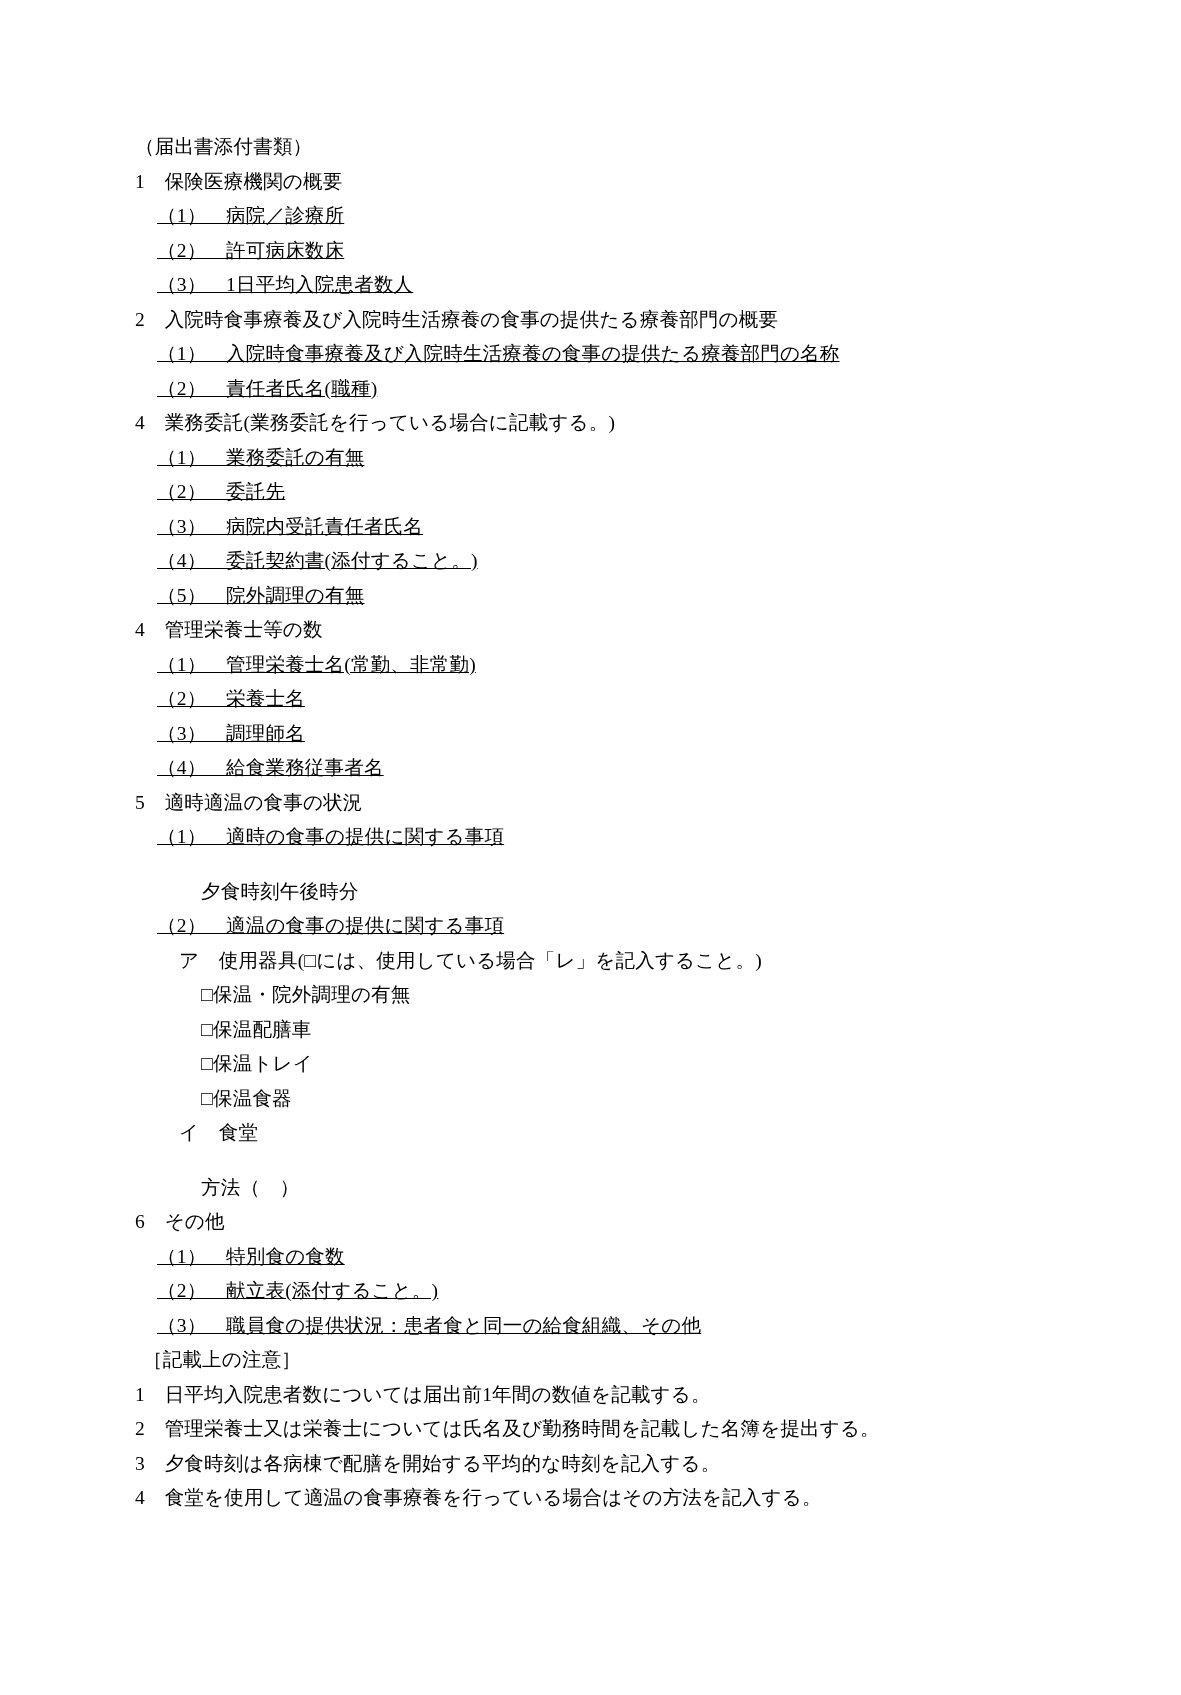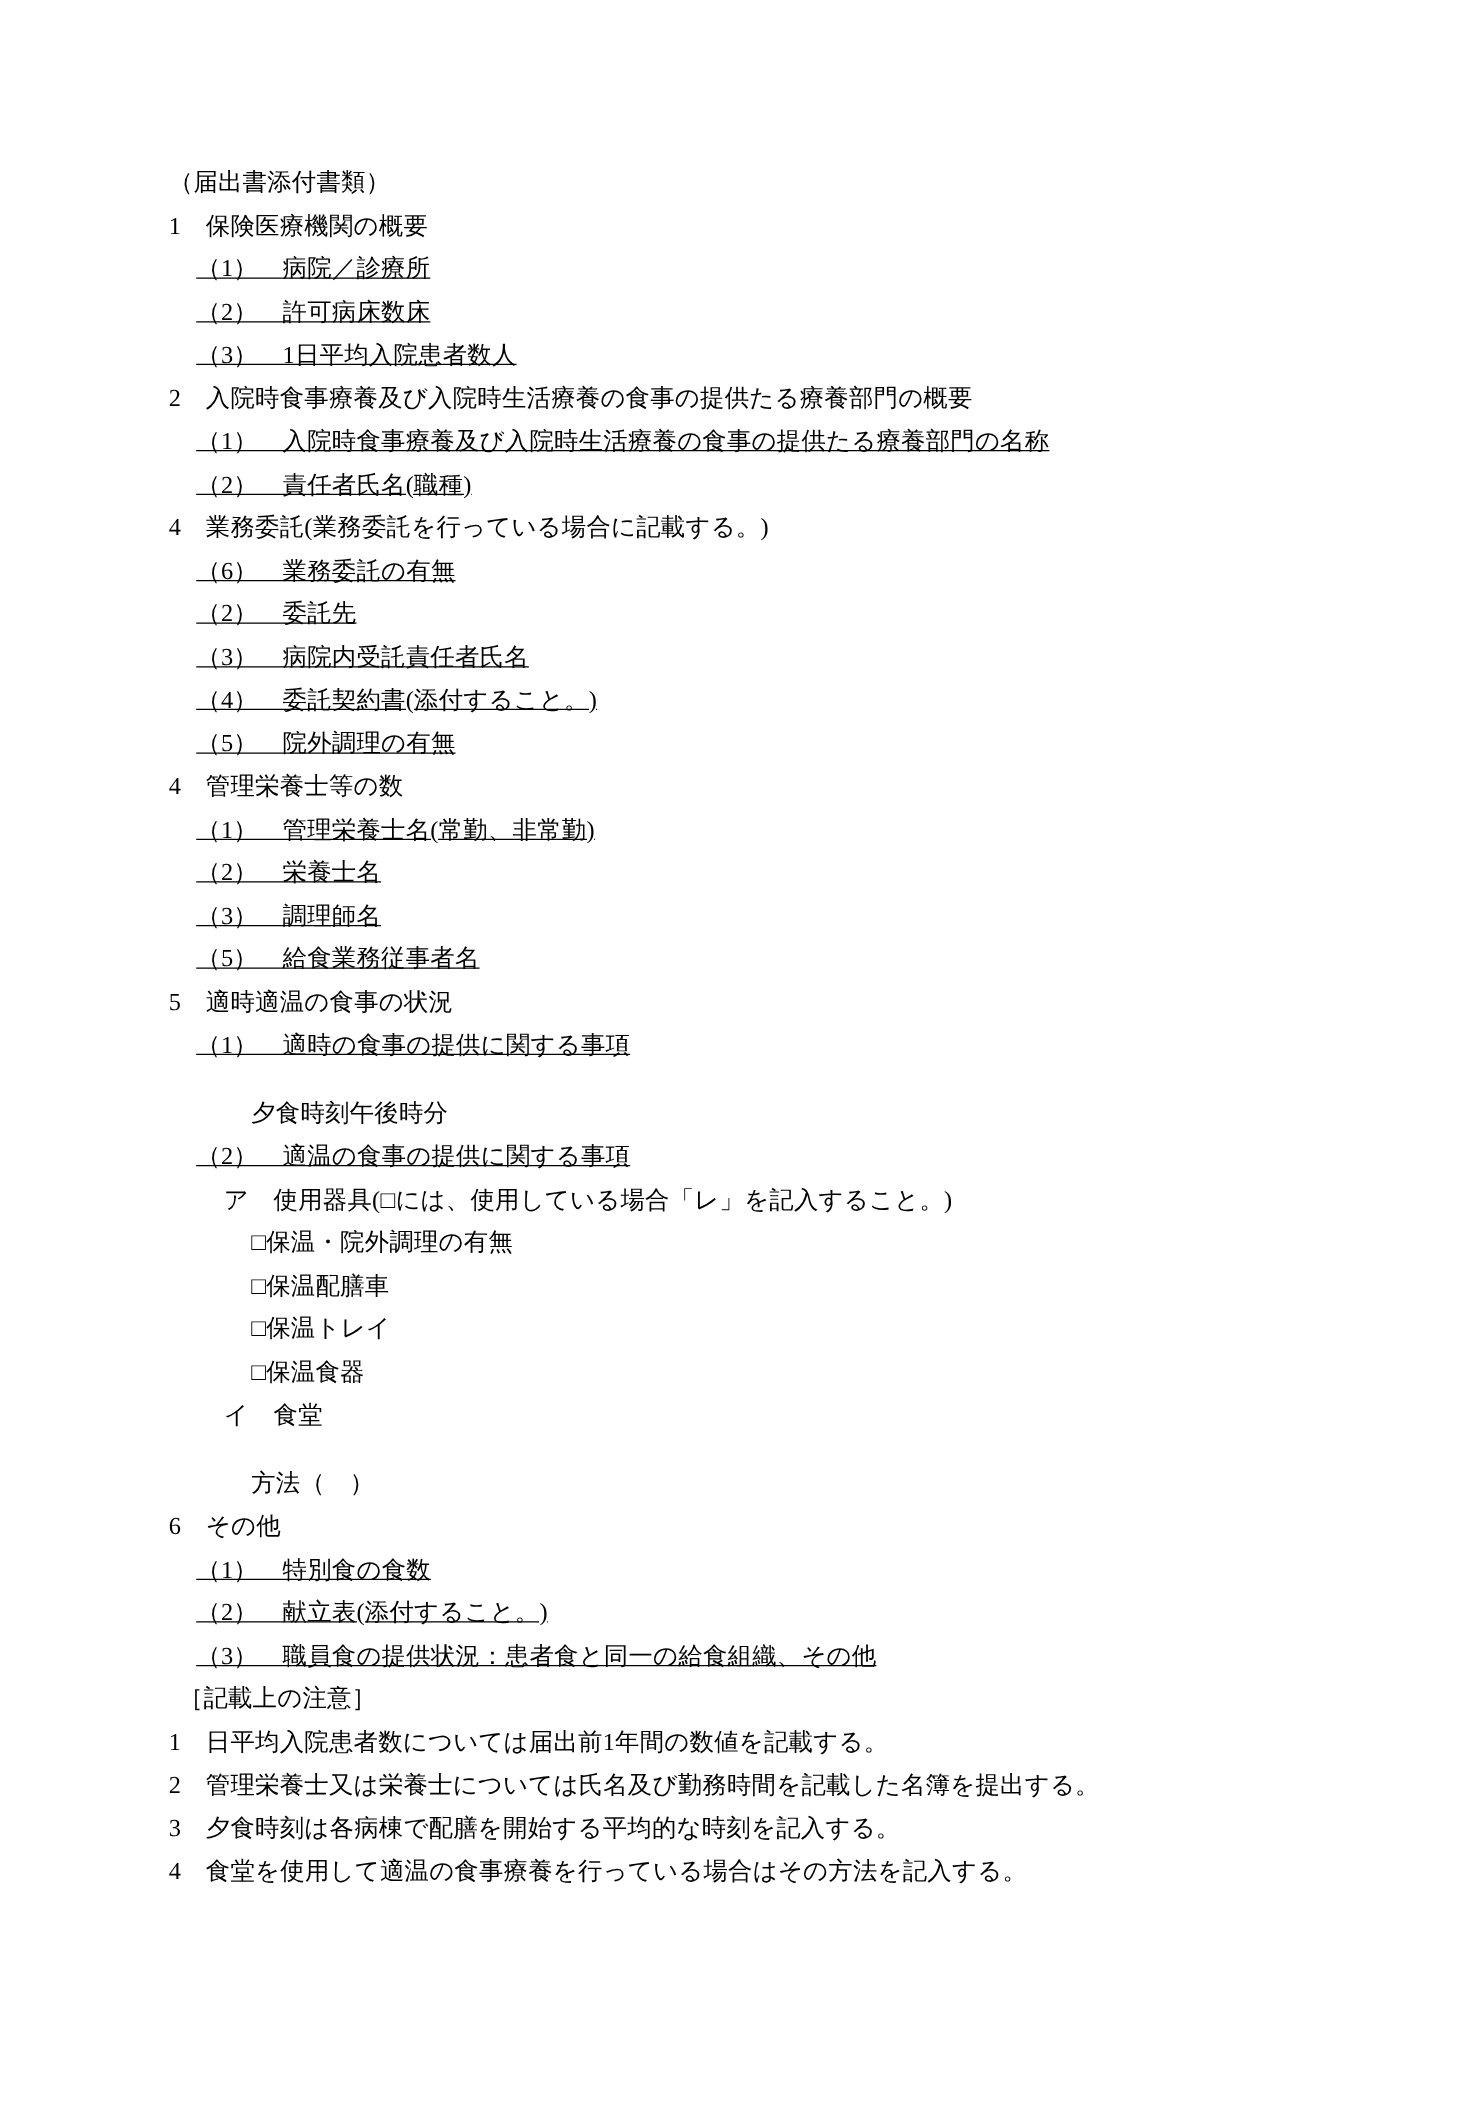--- a/index.html
+++ b/index.html
@@ -47,30 +47,30 @@
 
   <div>
     <div class="doc-line lv0">1　保険医療機関の概要</div>
     <div class="doc-line lv1">（1）　病院／診療所</div>
     <div class="doc-line lv1">（2）　許可病床数床</div>
     <div class="doc-line lv1">（3）　1日平均入院患者数人</div>
     <div class="doc-line lv0">2　入院時食事療養及び入院時生活療養の食事の提供たる療養部門の概要</div>
     <div class="doc-line lv1">（1）　入院時食事療養及び入院時生活療養の食事の提供たる療養部門の名称</div>
     <div class="doc-line lv1">（2）　責任者氏名(職種)</div>
     <div class="doc-line lv0">4　業務委託(業務委託を行っている場合に記載する。)</div>
-    <div class="doc-line lv1">（6）　業務委託の有無</div>
+    <div class="doc-line lv1">（1）　業務委託の有無</div>
     <div class="doc-line lv1">（2）　委託先</div>
     <div class="doc-line lv1">（3）　病院内受託責任者氏名</div>
     <div class="doc-line lv1">（4）　委託契約書(添付すること。)</div>
     <div class="doc-line lv1">（5）　院外調理の有無</div>
     <div class="doc-line lv0">4　管理栄養士等の数</div>
     <div class="doc-line lv1">（1）　管理栄養士名(常勤、非常勤)</div>
     <div class="doc-line lv1">（2）　栄養士名</div>
     <div class="doc-line lv1">（3）　調理師名</div>
-    <div class="doc-line lv1">（5）　給食業務従事者名</div>
+    <div class="doc-line lv1">（4）　給食業務従事者名</div>
     <div class="doc-line lv0">5　適時適温の食事の状況</div>
     <div class="doc-line lv1">（1）　適時の食事の提供に関する事項</div>
     <div class="doc-line lv3">夕食時刻午後時分</div>
     <div class="doc-line lv1">（2）　適温の食事の提供に関する事項</div>
     <div class="doc-line lv2">ア　使用器具(□には、使用している場合「レ」を記入すること。)</div>
     <div class="doc-line checkbox-line">□保温・院外調理の有無</div>
     <div class="doc-line checkbox-line">□保温配膳車</div>
     <div class="doc-line checkbox-line">□保温トレイ</div>
     <div class="doc-line checkbox-line">□保温食器</div>
     <div class="doc-line lv2">イ　食堂</div>

